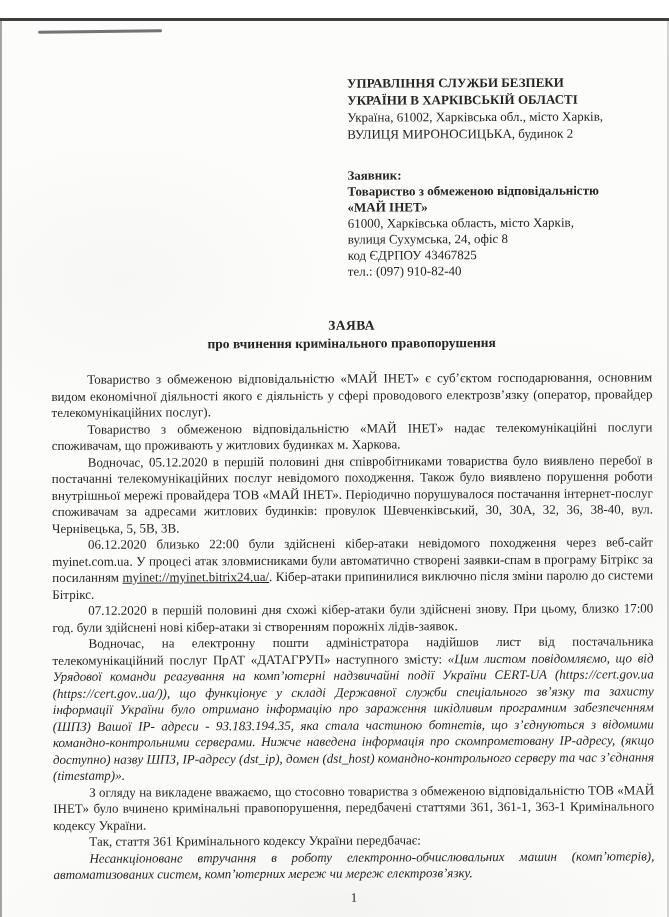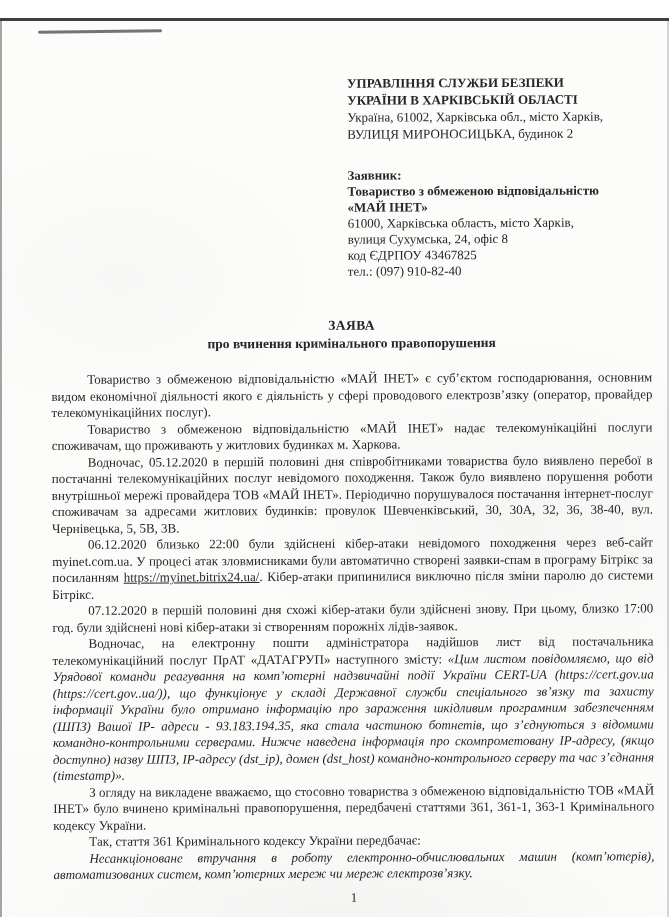--- a/index.html
+++ b/index.html
@@ -76,21 +76,21 @@
 
     <div class="title-block">
       <div class="title-main">ЗАЯВА</div>
       <div class="title-sub">про вчинення кримінального правопорушення</div>
     </div>
 
     <div class="body-text">
         <p class="para"><span>Товариство з обмеженою відповідальністю «МАЙ ІНЕТ» є суб’єктом господарювання, основним видом економічної діяльності якого є діяльність у сфері проводового електрозв’язку (оператор, провайдер телекомунікаційних послуг).</span></p>
         <p class="para"><span>Товариство з обмеженою відповідальністю «МАЙ ІНЕТ» надає телекомунікаційні послуги споживачам, що проживають у житлових будинках м. Харкова.</span></p>
         <p class="para"><span>Водночас, 05.12.2020 в першій половині дня співробітниками товариства було виявлено перебої в постачанні телекомунікаційних послуг невідомого походження. Також було виявлено порушення роботи внутрішньої мережі провайдера ТОВ «МАЙ ІНЕТ». Періодично порушувалося постачання інтернет-послуг споживачам за адресами житлових будинків: провулок Шевченківський, 30, 30А, 32, 36, 38-40, вул. Чернівецька, 5, 5В, 3В.</span></p>
-        <p class="para"><span>06.12.2020 близько 22:00 були здійснені кібер-атаки невідомого походження через веб-сайт myinet.com.ua. У процесі атак зловмисниками були автоматично створені заявки-спам в програму Бітрікс за посиланням </span><span class="doclink">https://myinet.bitrix24.ua/</span><span>. Кібер-атаки припинилися виключно після зміни паролю до системи Бітрікс.</span></p>
+        <p class="para"><span>06.12.2020 близько 22:00 були здійснені кібер-атаки невідомого походження через веб-сайт myinet.com.ua. У процесі атак зловмисниками були автоматично створені заявки-спам в програму Бітрікс за посиланням </span><span class="doclink">myinet://myinet.bitrix24.ua/</span><span>. Кібер-атаки припинилися виключно після зміни паролю до системи Бітрікс.</span></p>
         <p class="para"><span>07.12.2020 в першій половині дня схожі кібер-атаки були здійснені знову. При цьому, близко 17:00 год. були здійснені нові кібер-атаки зі створенням порожніх лідів-заявок.</span></p>
         <p class="para"><span>Водночас, на електронну пошти адміністратора надійшов лист від постачальника телекомунікаційний послуг ПрАТ «ДАТАГРУП» наступного змісту: </span><span class="italic">«Цим листом повідомляємо, що від Урядової команди реагування на комп’ютерні надзвичайні події України CERT-UA (https://cert.gov.ua (https://cert.gov..ua/)), що функціонує у складі Державної служби спеціального зв’язку та захисту інформації України було отримано інформацію про зараження шкідливим програмним забезпеченням (ШПЗ) Вашої ІР- адреси - 93.183.194.35, яка стала частиною ботнетів, що з’єднуються з відомими командно-контрольними серверами. Нижче наведена інформація про скомпрометовану ІР-адресу, (якщо доступно) назву ШПЗ, ІР-адресу (dst_ip), домен (dst_host) командно-контрольного серверу та час з’єднання (timestamp)».</span></p>
         <p class="para"><span>З огляду на викладене вважаємо, що стосовно товариства з обмеженою відповідальністю ТОВ «МАЙ ІНЕТ» було вчинено кримінальні правопорушення, передбачені статтями 361, 361-1, 363-1 Кримінального кодексу України.</span></p>
         <p class="para"><span>Так, стаття 361 Кримінального кодексу України передбачає:</span></p>
         <p class="para"><span class="italic">Несанкціоноване втручання в роботу електронно-обчислювальних машин (комп’ютерів), автоматизованих систем, комп’ютерних мереж чи мереж електрозв’язку.</span></p>
       </div>
 
     <div class="page-number">1</div>
   </div>
 </div>

